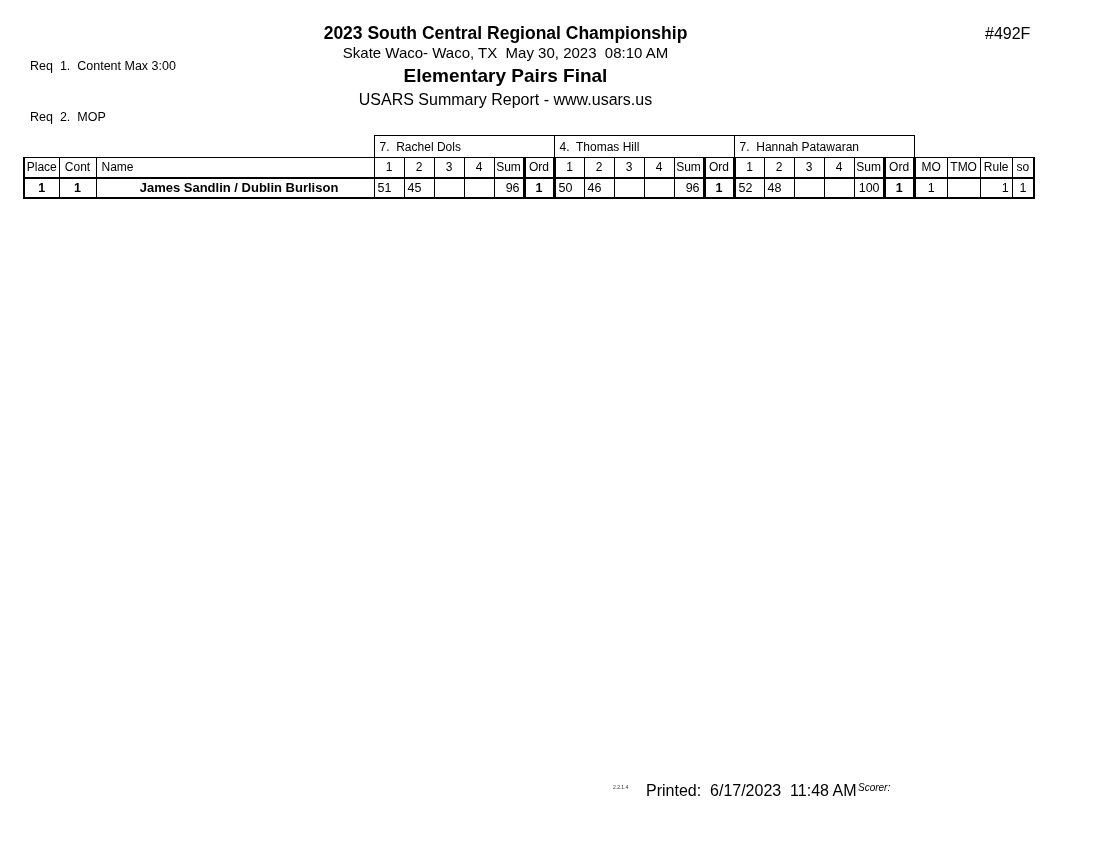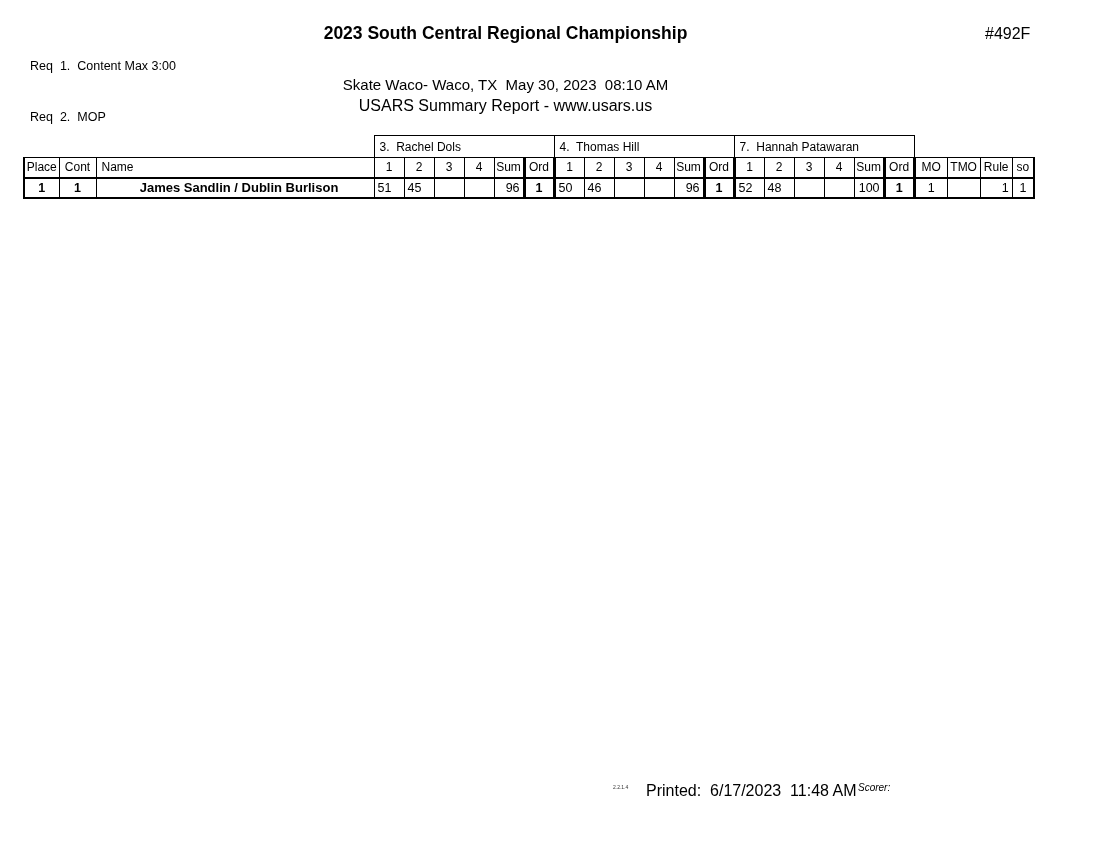--- a/index.html
+++ b/index.html
@@ -16,21 +16,21 @@
   
   .req-block {
     position:absolute; left:30px; top:24px;
     font-size:12.5px; line-height:17px; white-space:pre;
   }
   
   .title-block {
     position:absolute; left:0; top:23px; width:1011px; text-align:center;
   }
   .title   { font-size:17.5px; font-weight:bold; line-height:21px; white-space:pre; }
-  .subtitle{ font-size:15px; line-height:18px; white-space:pre;margin-top:32px; }
+  .subtitle{ font-size:15px; line-height:18px; white-space:pre; }
   .event   { font-size:19px; font-weight:bold; line-height:24px; margin-top:2px; white-space:pre; }
   .report  { font-size:16px; line-height:20px; margin-top:2px; white-space:pre; }
   .doc-number {
     position:absolute; left:985px; top:25px;
     font-size:16px; font-weight:normal;
   }
   
   table.results {
     position:absolute; left:23px; top:135px;
     border-collapse:collapse; table-layout:fixed;
@@ -80,20 +80,21 @@
 <div class="page">
 
   <div class="req-block">
     <div>Req  1.  Content Max 3:00</div>
     <div>Req  2.  MOP</div>
   </div>
 
   <div class="title-block">
     <div class="title">2023 South Central Regional Championship</div>
     <div class="subtitle">Skate Waco- Waco, TX  May 30, 2023  08:10 AM</div>
+    <div class="event">Elementary Pairs Final</div>
     <div class="report">USARS Summary Report - www.usars.us</div>
   </div>
 
   <div class="doc-number">#492F</div>
 
   <table class="results">
     <colgroup>
       <col style="width:35px">
         <col style="width:37px">
         <col style="width:278px">
@@ -116,21 +117,21 @@
         <col style="width:30px">
         <col style="width:30px">
       <col style="width:33px">
         <col style="width:33px">
         <col style="width:32px">
         <col style="width:22px">
     </colgroup>
     <tbody>
         <tr class="judge-row">
       <td class="spacer" colspan="3"></td>
-      <td class="judge" colspan="6">3.  Rachel Dols</td>
+      <td class="judge" colspan="6">7.  Rachel Dols</td>
       <td class="judge" colspan="6">4.  Thomas Hill</td>
       <td class="judge" colspan="6">7.  Hannah Patawaran</td>
       <td class="spacer" colspan="4"></td>
     </tr>
     <tr class="head-row">
       <td class="edge-l">Place</td>
       <td>Cont</td>
       <td class="name-col">Name</td>
 
       <td>1</td>

